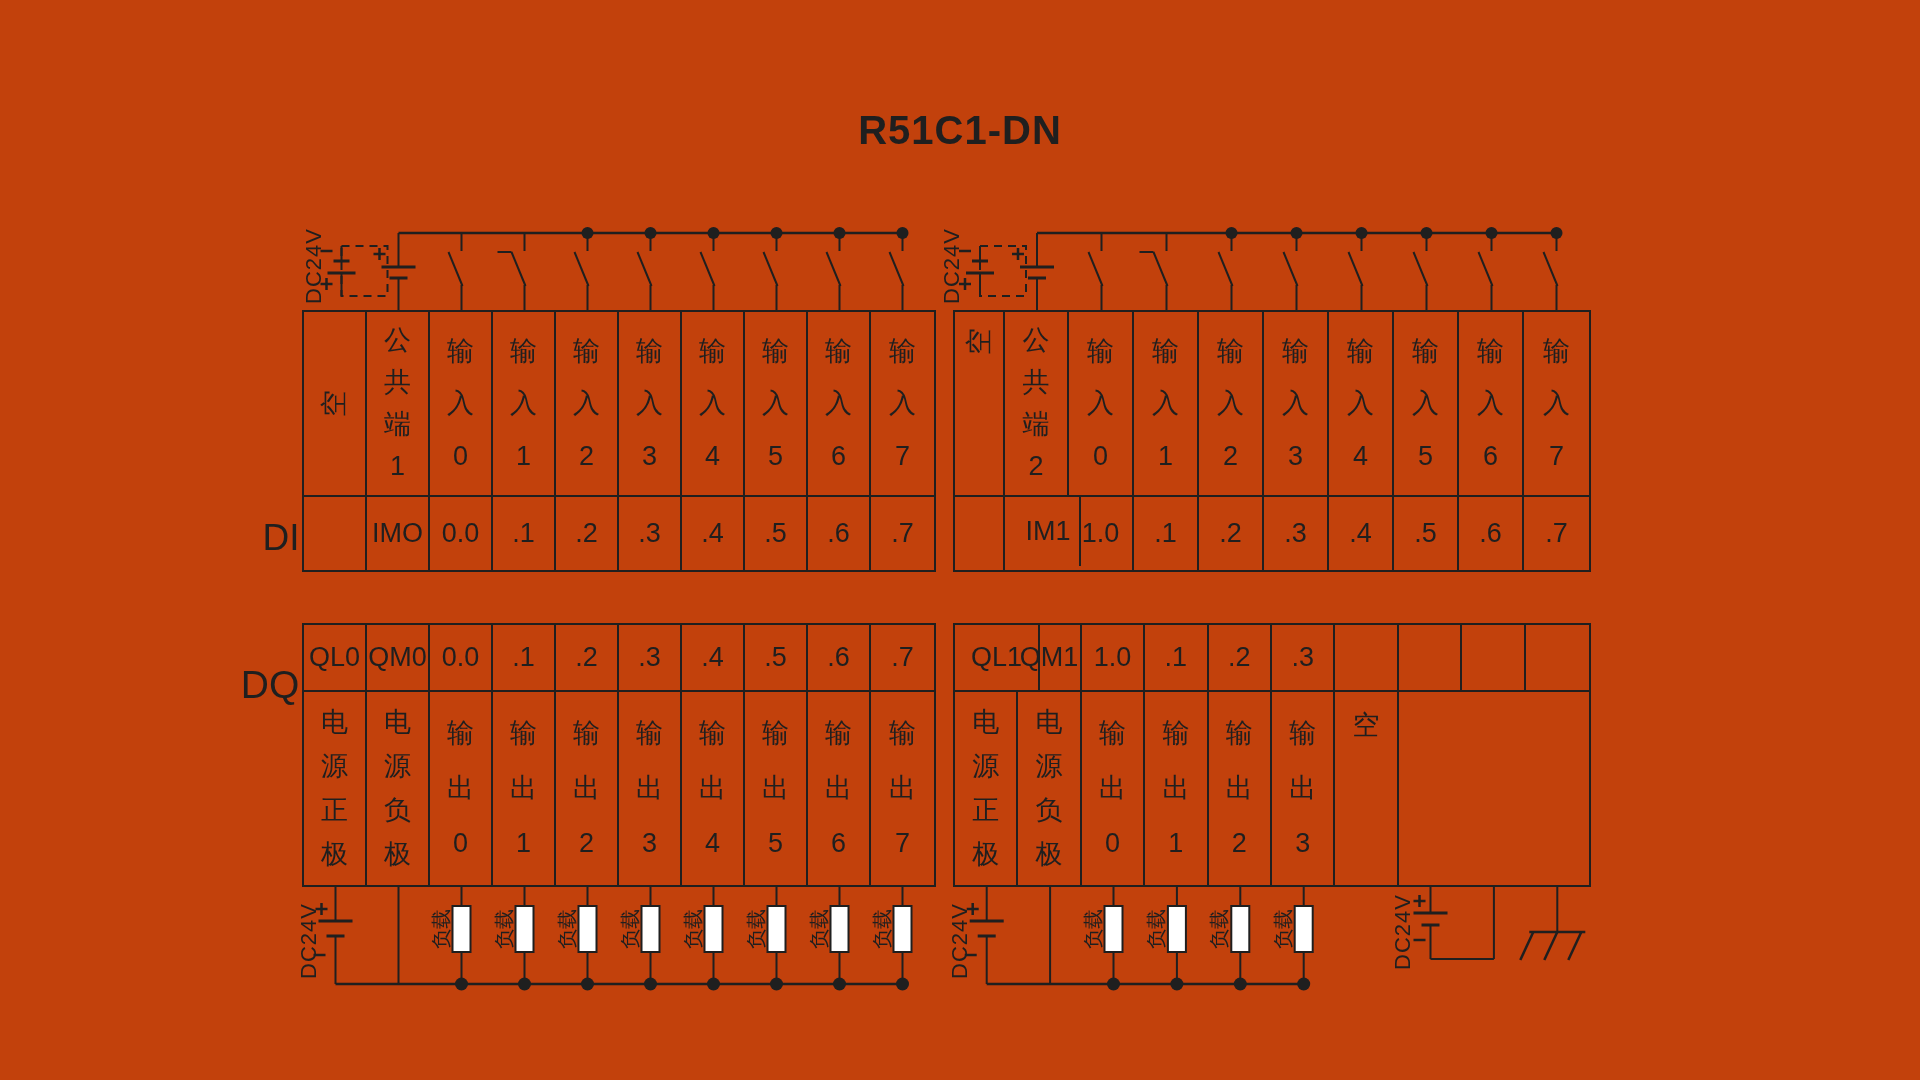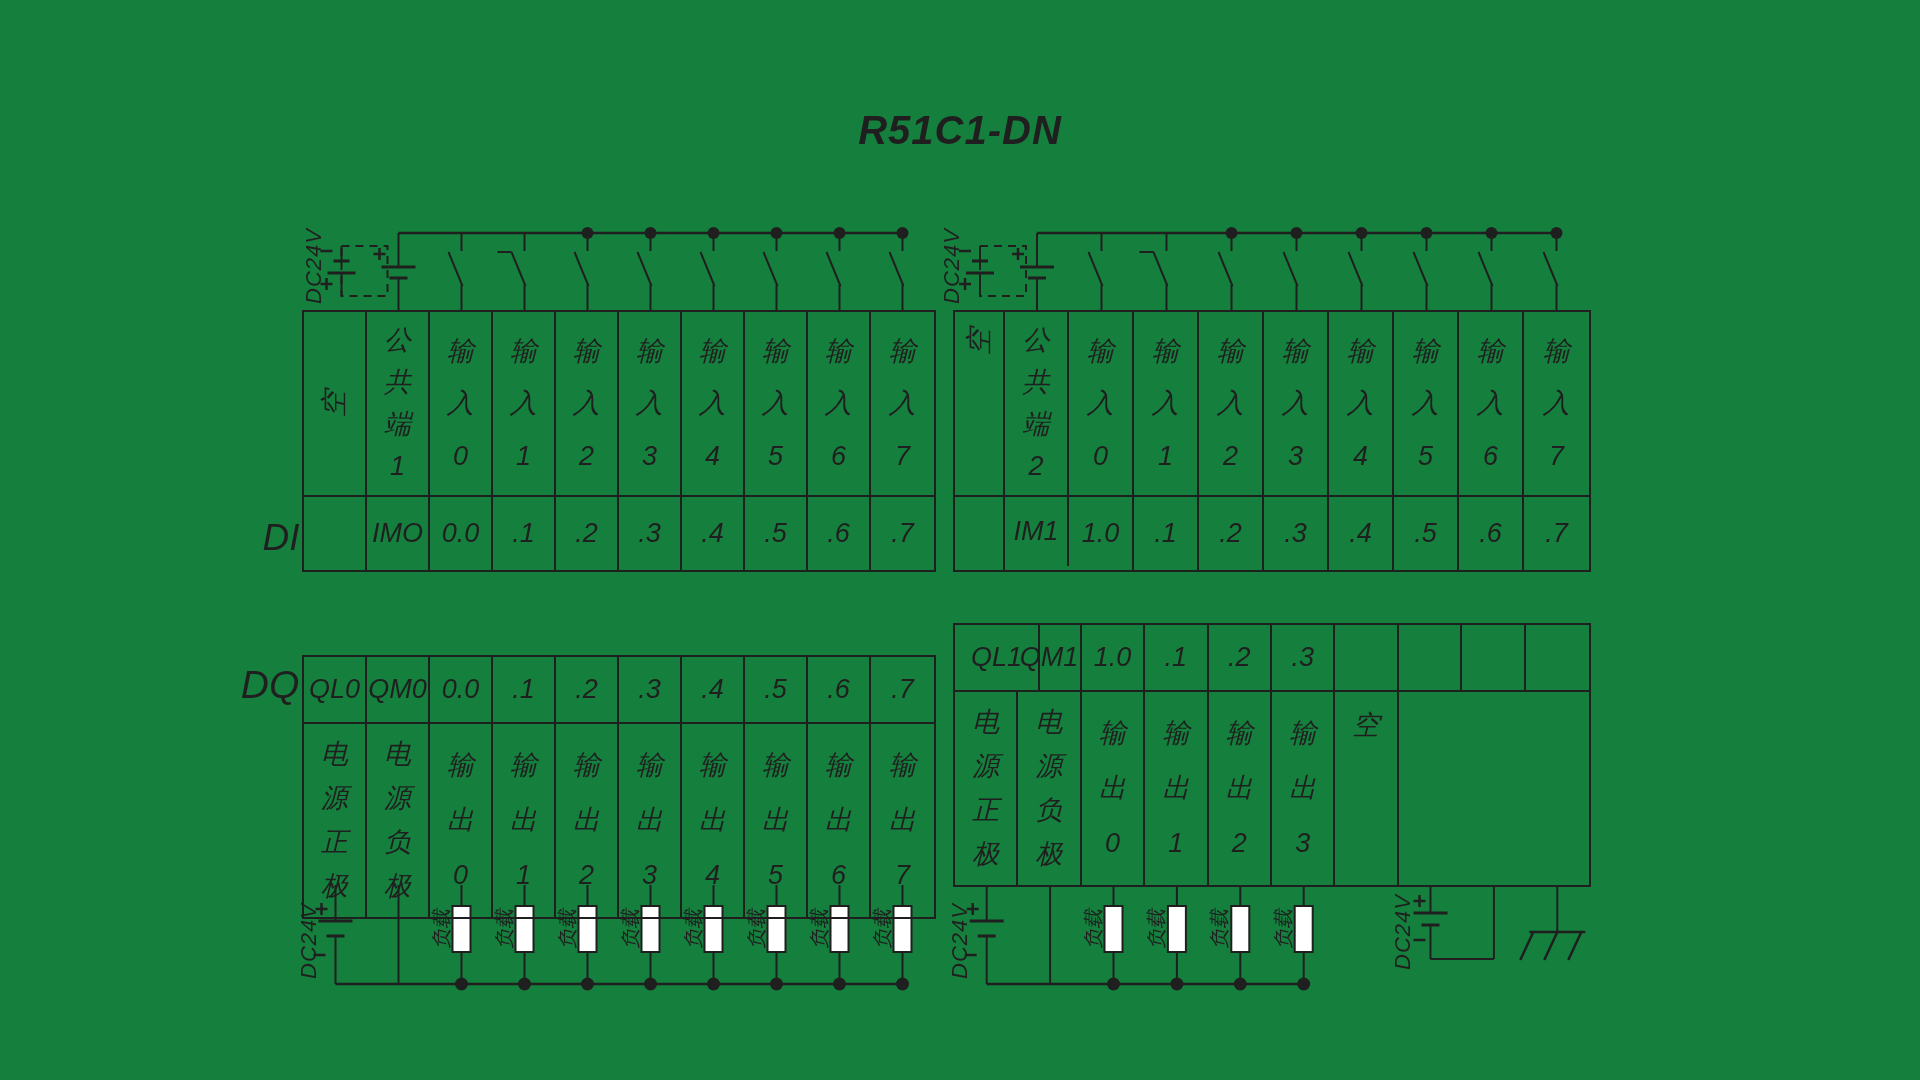--- a/index.html
+++ b/index.html
@@ -1,17 +1,17 @@
 <!DOCTYPE html>
 <html><head>
 <meta charset="utf-8">
 <style>
   html,body{margin:0;padding:0;background:#ffffff;}
-  .stage{position:relative;width:1920px;height:1080px;background:#15803d;overflow:hidden;
-         font-family:"Liberation Sans",sans-serif;color:#1f1f1f;font-style:italic;}
+  .stage{position:relative;width:1920px;height:1080px;background:#c2410c;overflow:hidden;
+         font-family:"Liberation Sans",sans-serif;color:#1f1f1f;}
   .title{position:absolute;left:760px;top:108px;width:400px;text-align:center;
          font-size:40px;font-weight:700;letter-spacing:1px;}
   .sec-label{position:absolute;font-size:37px;font-weight:400;}
   #di-label{left:252px;top:517px;width:58px;text-align:center;}
   #dq-label{left:233px;top:663px;width:74px;text-align:center;font-size:39px;}
   #wires{position:absolute;left:0;top:0;}
   .tbl{position:absolute;border:2px solid #1f1f1f;box-sizing:border-box;background:transparent;}
   .cell{position:absolute;box-sizing:border-box;display:flex;font-size:27px;line-height:27px;}
   .bR{border-right:2px solid #1f1f1f;}
   .bB{border-bottom:2px solid #1f1f1f;}
@@ -272,21 +272,21 @@
         <div class="cell vrt bR bB" style="left: 0px; top: 0px; width: 50px; height: 185px;">
           <span class="rot">空</span>
         </div>
         <div class="cell c bR" style="left: 0px; top: 185px; width: 50px; height: 73px;"></div>
         <div class="cell v bR bB" style="left: 50px; top: 0px; width: 64px; height: 185px;">
           <span>公</span>
           <span>共</span>
           <span>端</span>
           <span>2</span>
         </div>
-        <div class="cell c bR" style="left: 50px; top: 185px; width: 64px; height: 69px;">IM1</div>
+        <div class="cell c bR" style="left: 62px; top: 185px; width: 64px; height: 69px;">IM1</div>
         <div class="cell v bR bB" style="left: 114px; top: 0px; width: 65px; height: 185px;">
           <span>输</span>
           <span>入</span>
           <span>0</span>
         </div>
         <div class="cell c bR" style="left: 114px; top: 185px; width: 65px; height: 73px;">1.0</div>
         <div class="cell v bR bB" style="left: 179px; top: 0px; width: 65px; height: 185px;">
           <span>输</span>
           <span>入</span>
           <span>1</span>
@@ -322,21 +322,21 @@
           <span>6</span>
         </div>
         <div class="cell c bR" style="left: 504px; top: 185px; width: 65px; height: 73px;">.6</div>
         <div class="cell v bB" style="left: 569px; top: 0px; width: 65px; height: 185px;">
           <span>输</span>
           <span>入</span>
           <span>7</span>
         </div>
         <div class="cell c" style="left: 569px; top: 185px; width: 65px; height: 73px;">.7</div>
       </div>
-      <div class="tbl" style="left: 302px; top: 623px; width: 634px; height: 264px; margin-top: 32px;">
+      <div class="tbl" style="left: 302px; top: 623px; width: 634px; height: 264px;">
         <div class="cell c bR bB" style="left: 0px; top: 0px; width: 63px; height: 67px;">QL0</div>
         <div class="cell v bR" style="left: 0px; top: 67px; width: 63px; height: 193px;">
           <span>电</span>
           <span>源</span>
           <span>正</span>
           <span>极</span>
         </div>
         <div class="cell c bR bB" style="left: 63px; top: 0px; width: 63px; height: 67px;">QM0</div>
         <div class="cell v bR" style="left: 63px; top: 67px; width: 63px; height: 193px;">
           <span>电</span>

